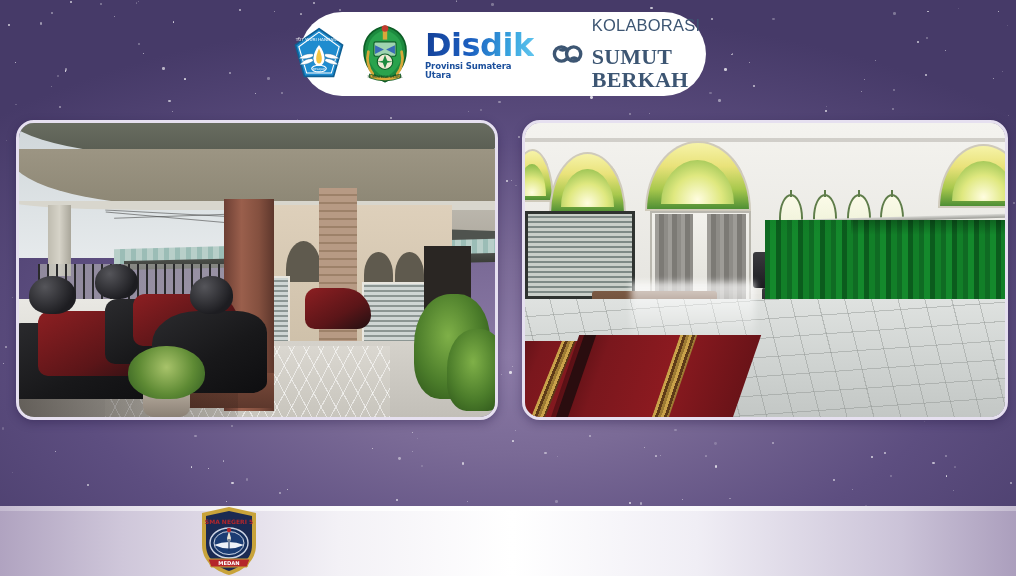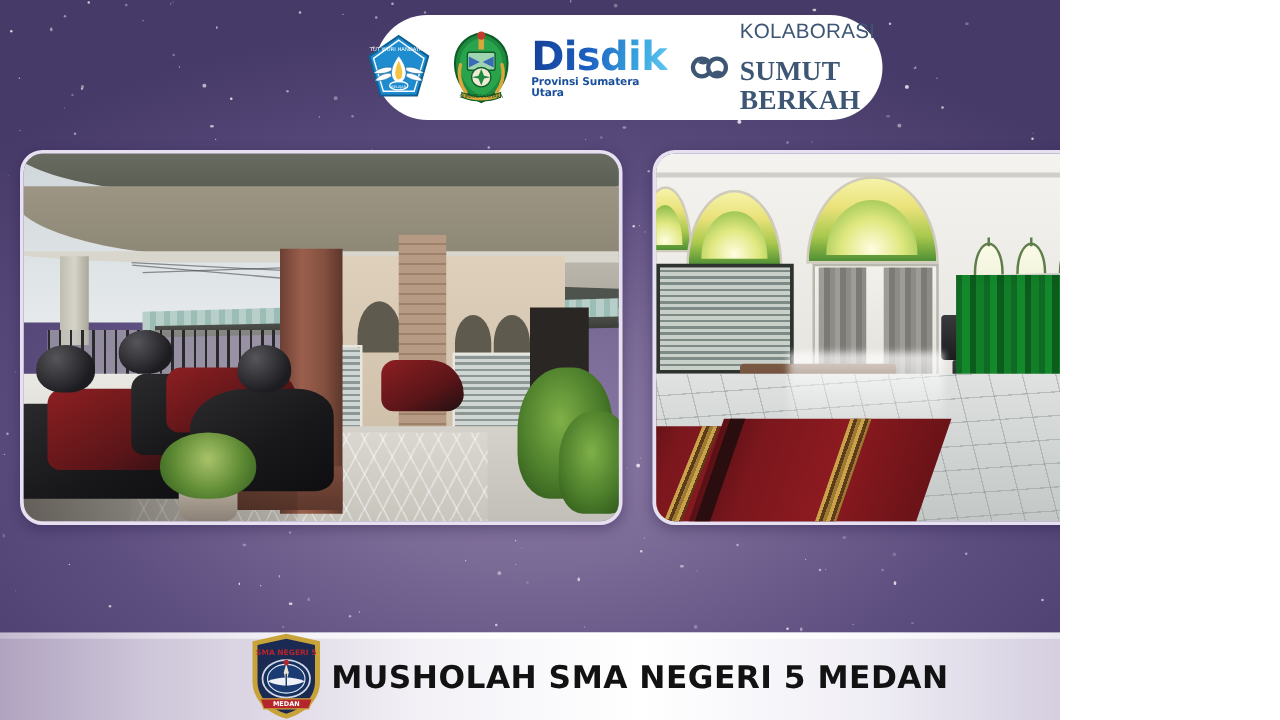--- a/index.html
+++ b/index.html
@@ -6,21 +6,21 @@
 
   html, body {
     width: 1024px;
     height: 576px;
     overflow: hidden;
     font-family: "Liberation Sans", sans-serif;
   }
 
   #stage {
     position: relative;
-    width: 848px;
+    width: 1016px;
     height: 576px;
     background:
       radial-gradient(ellipse 70% 60% at 50% 62%, #8b7aa6 0%, #7a6a96 28%, #5d4e80 62%, #463a68 100%);
     overflow: hidden;
   }
 
   
   .stars {
     position: absolute;
     inset: 0;
@@ -765,15 +765,14 @@
     <ellipse cx="31" cy="38" rx="19" ry="15" fill="#16305e" stroke="#cfd6e6" stroke-width="1.4"></ellipse>
     <ellipse cx="31" cy="38" rx="15" ry="11.5" fill="#1b3c73" stroke="#e3e8f2" stroke-width="0.9"></ellipse>
     <path d="M31 26 L33 33 L31 41 L29 33 Z" fill="#e8e4d6"></path>
     <circle cx="31" cy="25" r="2.2" fill="#b4262b"></circle>
     <path d="M16 40 Q31 34 46 40 Q31 47 16 40 Z" fill="#eef1f7"></path>
     <path d="M31 34 L31 46" stroke="#16305e" stroke-width="1.1"></path>
     <path d="M10 54 L52 54 L49 62 L13 62 Z" fill="#b4262b" stroke="#c8a33a" stroke-width="1"></path>
     <text x="31" y="60" text-anchor="middle" font-size="5.2" font-weight="bold" fill="#ffffff" font-family="DejaVu Sans, sans-serif">MEDAN</text>
   </svg>
 
-  <div id="caption-text">MUSHOLAH SMA NEGERI 5 MEDAN</div>
 
 </div>
 
 </body></html>

